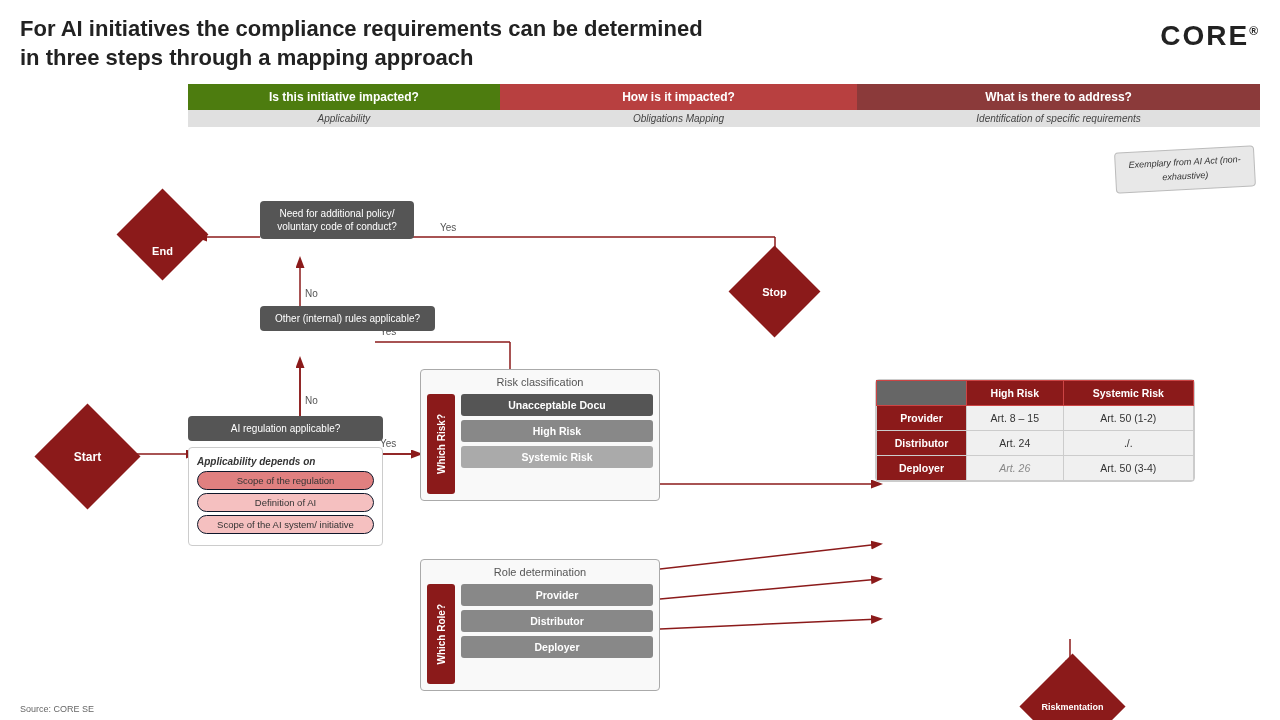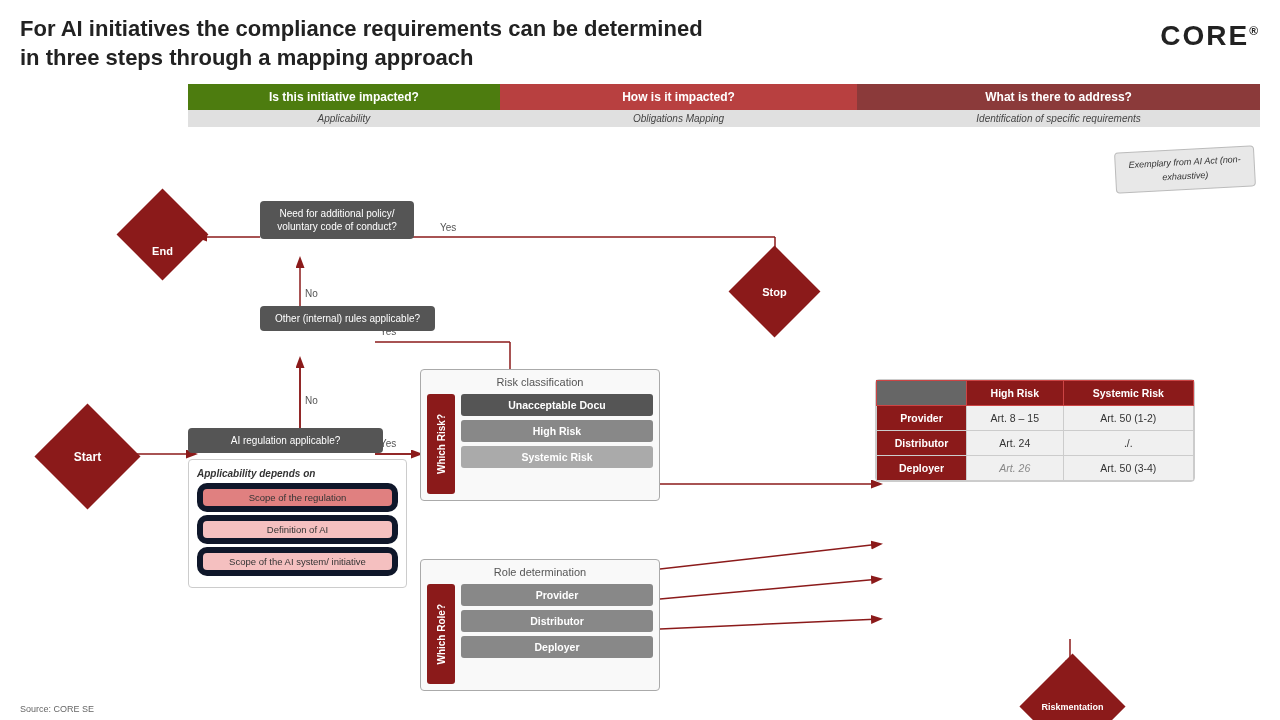--- a/index.html
+++ b/index.html
@@ -176,21 +176,21 @@
       border: 1.5px solid #ccc;
       border-radius: 4px;
       padding: 8px;
       background: #fff;
       margin-top: 6px;
       font-size: 10px;
     }
     .app-title { font-weight: 700; font-size: 10px; color: #333; font-style: italic; }
     .app-item {
       background: #f5c0c0;
-      border: 6px solid #0f172a;
+      border: 1px solid #0f172a;
       border-radius: 10px;
       padding: 3px 8px;
       font-size: 9.5px;
       color: #333;
       margin: 3px 0;
       text-align: center;
     }
     .app-item.highlight { background: #e08080; }
 
     
@@ -324,21 +324,21 @@
     </div>
 
     <div style="position:absolute;left:240px;top:72px;width:154px;" class="abs-box">
       <span>Need for additional policy/ voluntary code of conduct?</span>
     </div>
 
     <div style="position:absolute;left:240px;top:177px;width:175px;" class="abs-box">
       <span>Other (internal) rules applicable?</span>
     </div>
 
-    <div style="position:absolute;left:168px;top:299px;width:219px;">
+    <div style="position:absolute;left:168px;top:287px;width:195px;">
       <div class="abs-box" style="position:relative;left:0;top:0;width:195px;">
         <span>AI regulation applicable?</span>
       </div>
 
       <div class="applicability-detail" style="margin-top:6px;">
         <span class="app-title">Applicability depends on</span>
         <div class="app-item highlight" style="margin-top:4px;">
           <span>Scope of the regulation</span>
         </div>
         <div class="app-item">

